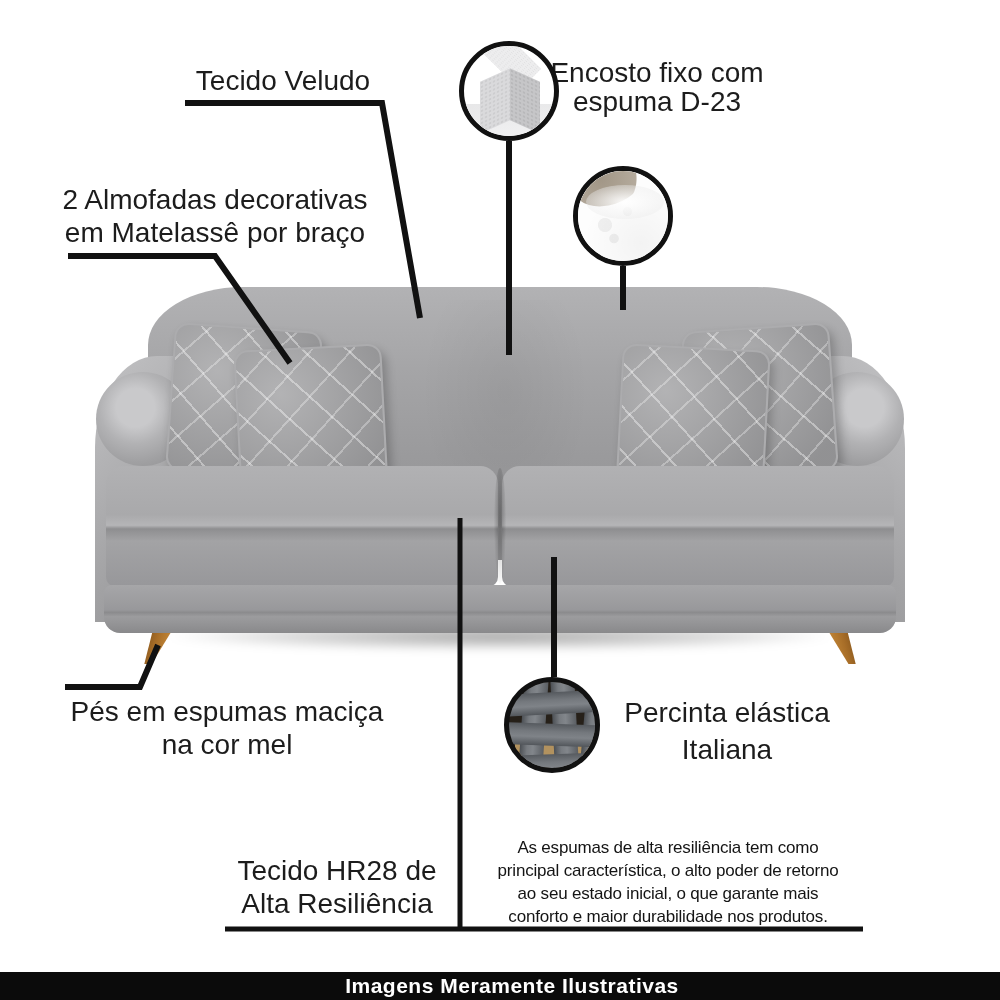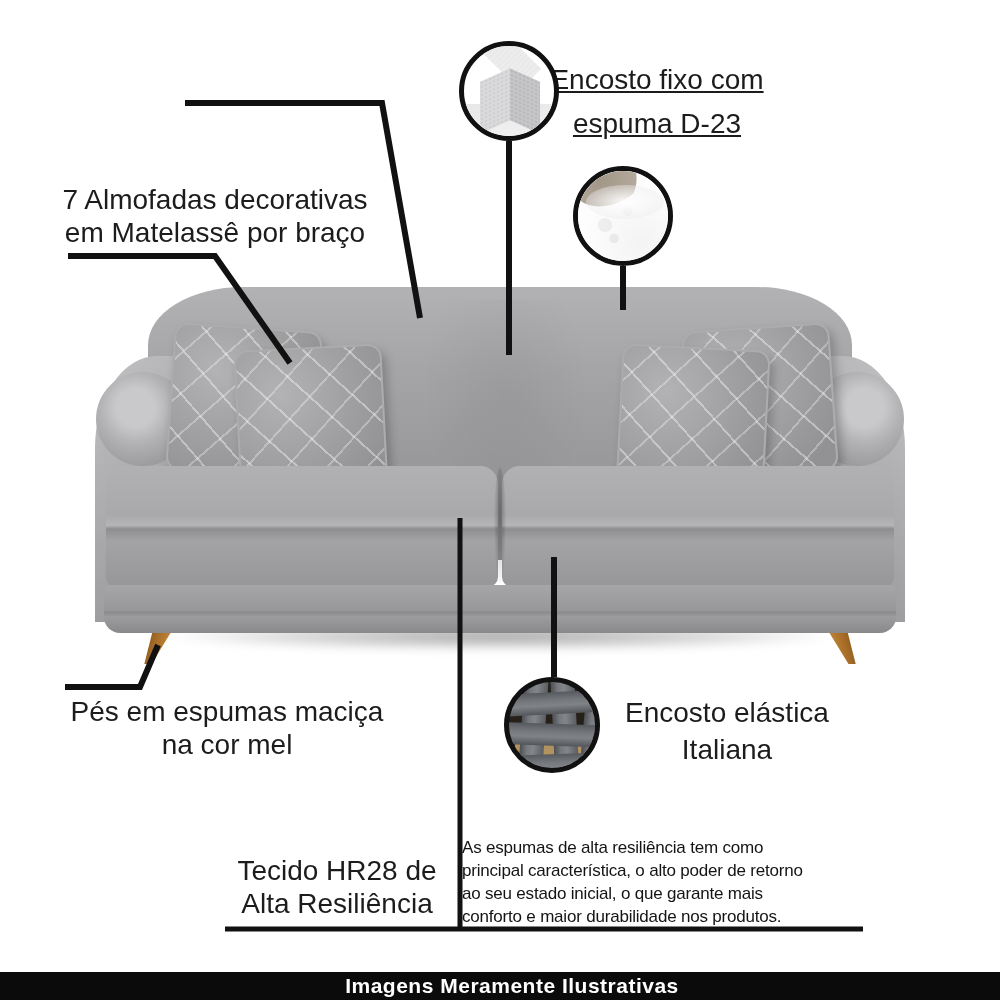--- a/index.html
+++ b/index.html
@@ -6,24 +6,24 @@
   .stage{
     position:relative;width:1000px;height:1000px;margin:0 auto;
     background:#ffffff;overflow:hidden;
     font-family:"Liberation Sans", sans-serif;color:#1a1a1a;
   }
   
   .callout{
     position:absolute;text-align:center;white-space:pre-line;
     font-size:28px;line-height:33px;color:#1c1c1c;letter-spacing:0px;
   }
-  .callout.small-lh{line-height:44px;text-decoration:underline;}
+  .callout.small-lh{line-height:29px;}
   .callout.wide-lh{line-height:37px;}
   .para{
-    position:absolute;white-space:pre-line;
+    position:absolute;text-align:center;white-space:pre-line;
     font-size:17px;line-height:23px;color:#141414;letter-spacing:-0.2px;
   }
   
   svg.leaders{position:absolute;left:0;top:0;z-index:6;pointer-events:none;}
   
   .circle{
     position:absolute;border-radius:50%;border:5px solid #111;
     overflow:hidden;background:#fff;z-index:7;box-sizing:border-box;
   }
   .c-encosto{left:459px;top:41px;width:100px;height:100px;}
@@ -157,32 +157,33 @@
     <div class="wood-bit" style="left:8px;top:18px;width:70px;height:10px;"></div>
     <div class="wood-bit" style="left:6px;top:62px;width:76px;height:12px;"></div>
     <div class="strap-v" style="left:12px;transform:rotate(4deg);"></div>
     <div class="strap-v" style="left:44px;transform:rotate(-3deg);"></div>
     <div class="strap-v" style="left:74px;transform:rotate(5deg);"></div>
     <div class="strap-h" style="top:10px;transform:rotate(-3deg);"></div>
     <div class="strap-h" style="top:42px;transform:rotate(2deg);"></div>
     <div class="strap-h" style="top:72px;transform:rotate(-2deg);"></div>
   </div>
 
+  <div class="callout" style="left:133px;top:64px;width:300px;">Tecido Veludo</div>
 
-  <div class="callout" style="left:35px;top:183px;width:360px;">7 Almofadas decorativas
+  <div class="callout" style="left:35px;top:183px;width:360px;">2 Almofadas decorativas
 em Matelassê por braço</div>
 
   <div class="callout small-lh" style="left:527px;top:58px;width:260px;">Encosto fixo com
 espuma D-23</div>
 
 
   <div class="callout" style="left:47px;top:695px;width:360px;">Pés em espumas maciça
 na cor mel</div>
 
-  <div class="callout wide-lh" style="left:587px;top:694px;width:280px;">Encosto elástica
+  <div class="callout wide-lh" style="left:587px;top:694px;width:280px;">Percinta elástica
 Italiana</div>
 
   <div class="callout" style="left:207px;top:854px;width:260px;">Tecido HR28 de
 Alta Resiliência</div>
 
   <div class="para" style="left:462px;top:836px;width:412px;">As espumas de alta resiliência tem como
 principal característica, o alto poder de retorno
 ao seu estado inicial, o que garante mais
 conforto e maior durabilidade nos produtos.</div>
 

